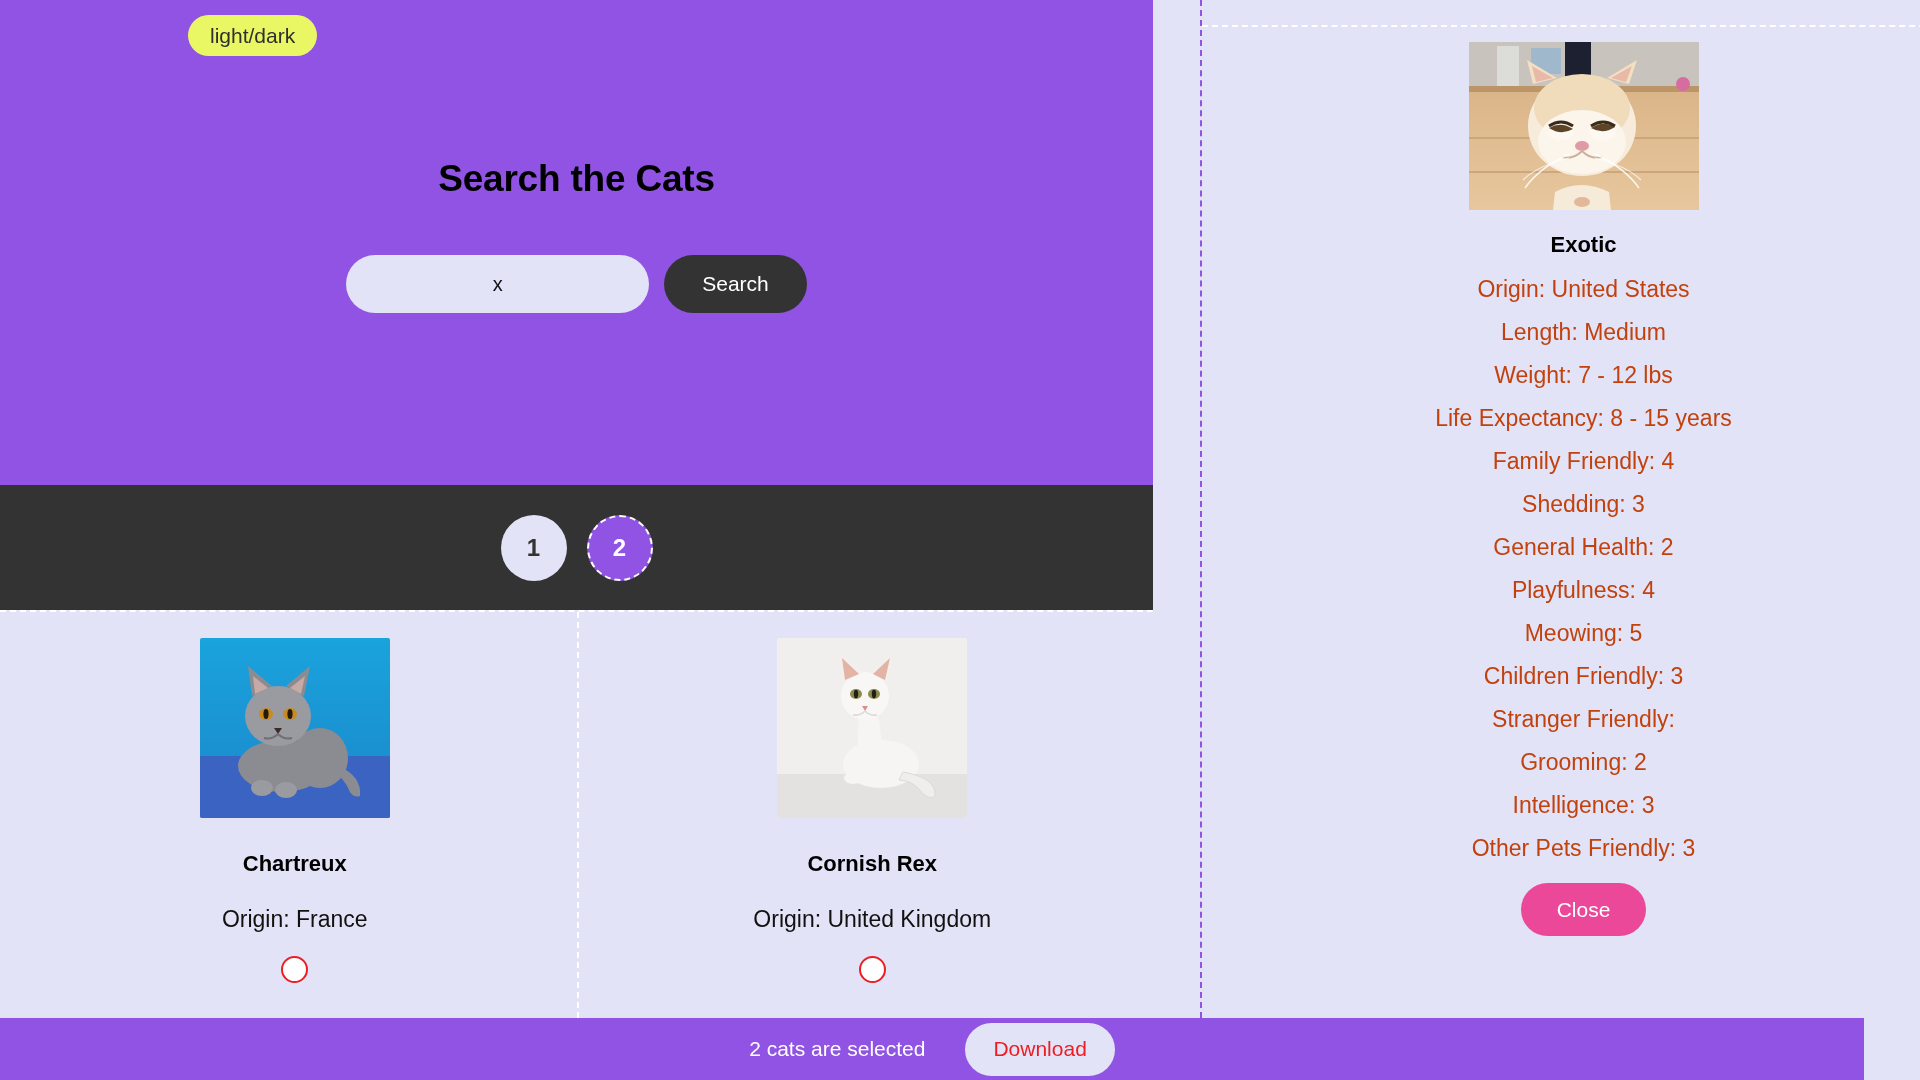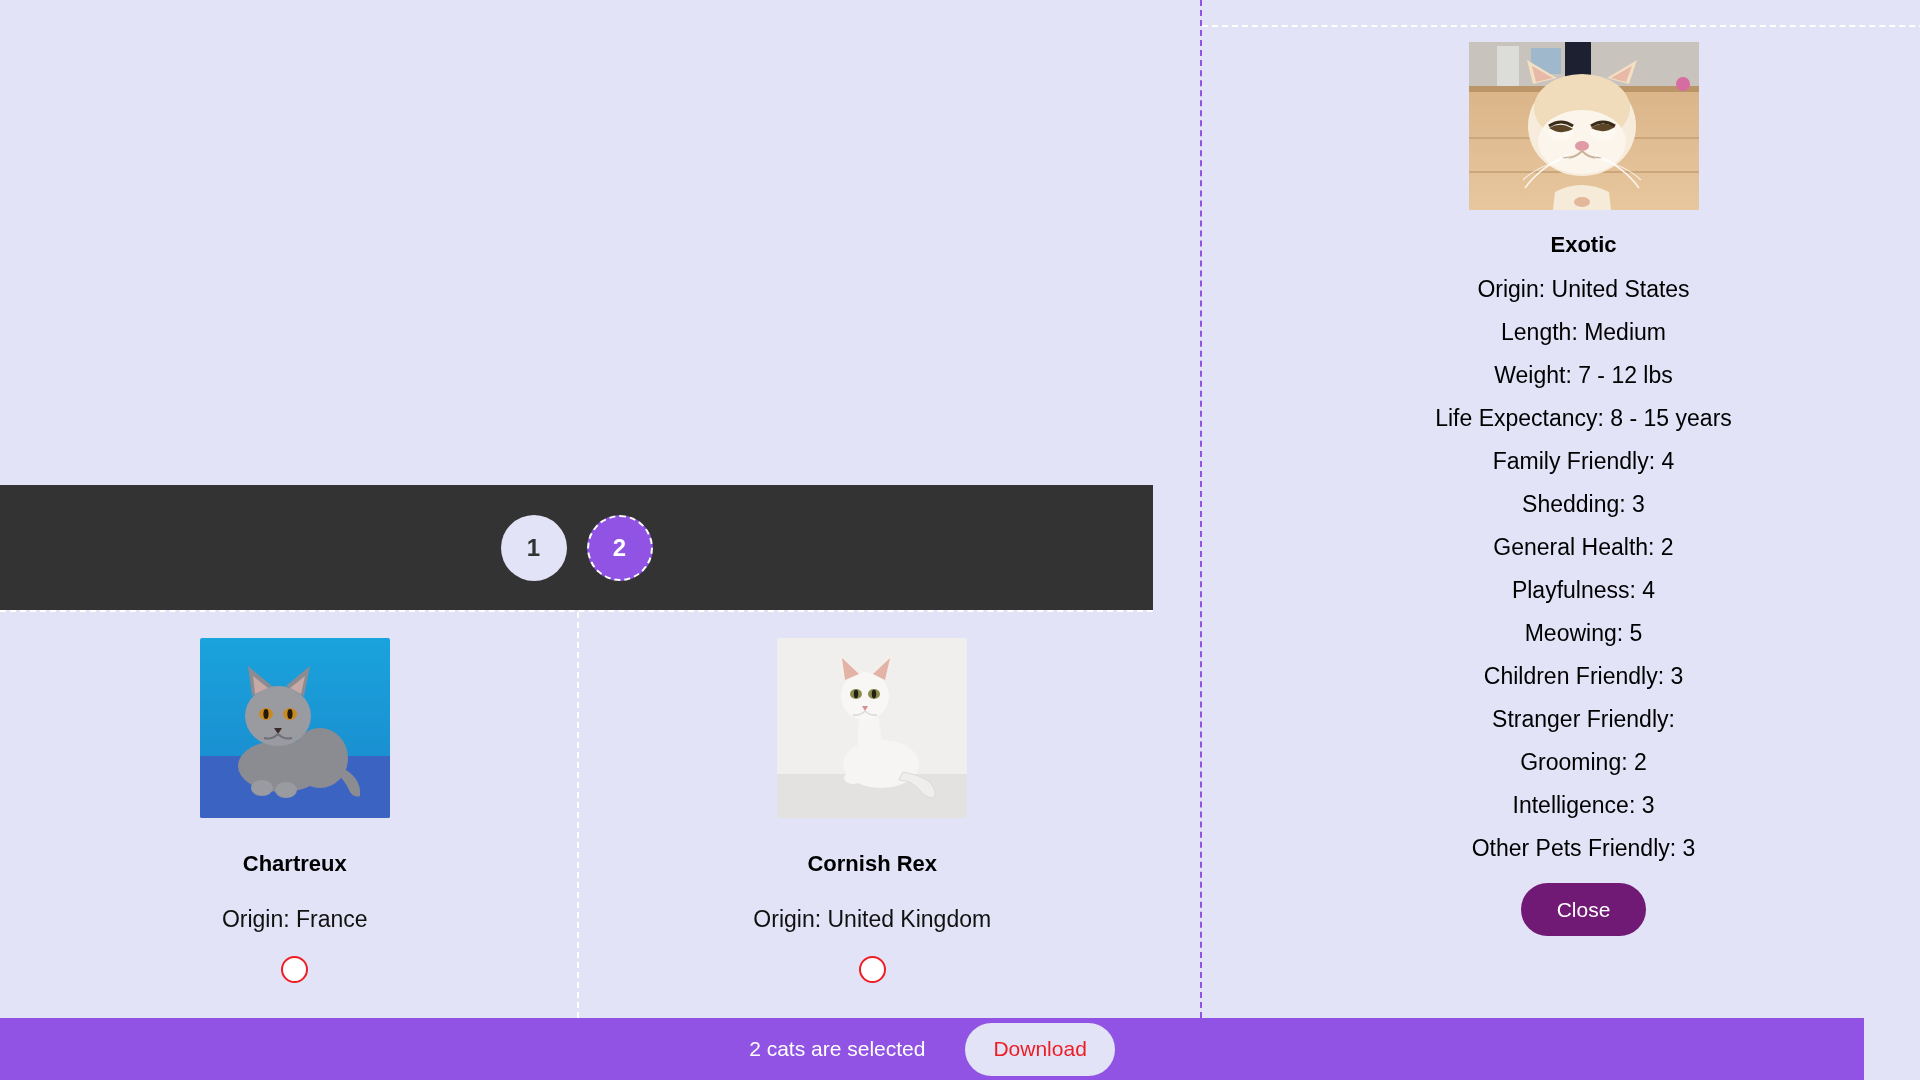--- a/index.html
+++ b/index.html
@@ -190,43 +190,51 @@
   .detail-photo svg { display: block; width: 230px; height: 168px; }
   .detail-name {
     margin-top: 22px;
     font-size: 22px;
     font-weight: bold;
     color: #000;
   }
   .detail-row {
     margin-top: 20px;
     font-size: 23px;
-    color: #000000;
+    color: #c2410c;
     line-height: 1;
   }
   .close-btn {
     margin-top: 23px;
     height: 53px;
     padding: 0 36px;
     border-radius: 30px;
     border: none;
-    background: #701a75;
+    background: #ec4899;
     color: #ffffff;
     font-size: 21px;
     font-family: "Liberation Sans", sans-serif;
     cursor: pointer;
   }
 </style>
 </head>
 <body>
 
 <div id="root">
 
   <div class="main-col">
 
+    <div class="hero">
+      <button class="theme-toggle">light/dark</button>
+      <div class="hero-title">Search the Cats</div>
+      <div class="search-row">
+        <input class="search-input" type="text" value="x" style="">
+        <button class="search-btn">Search</button>
+      </div>
+    </div>
 
     <div class="pagination-bar">
       <div class="page-btn">1</div>
       <div class="page-btn active">2</div>
     </div>
 
     <div class="cat-grid">
 
       <div class="cat-card">
         <div class="cat-photo">

